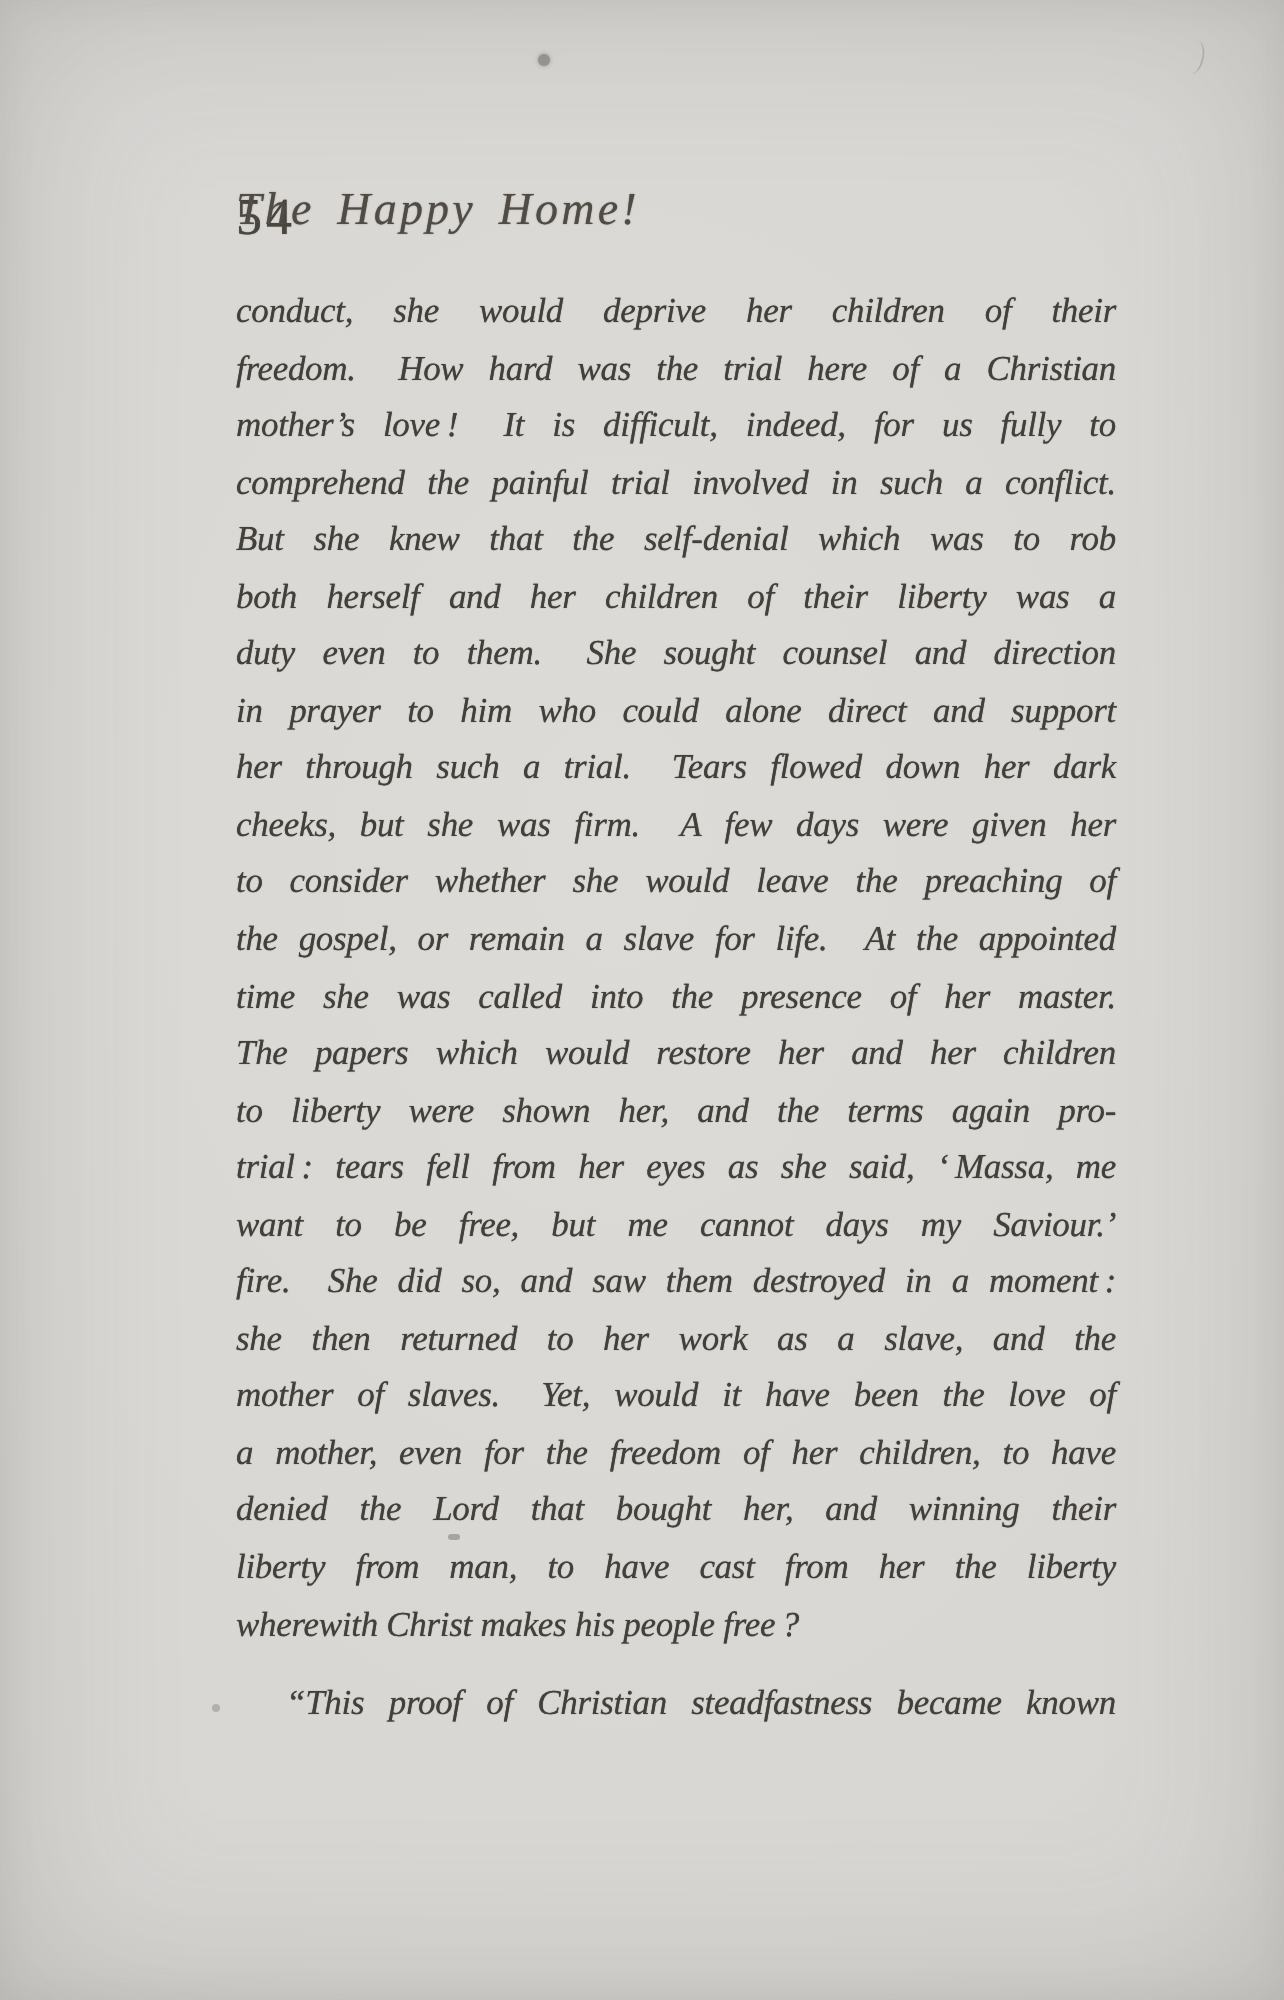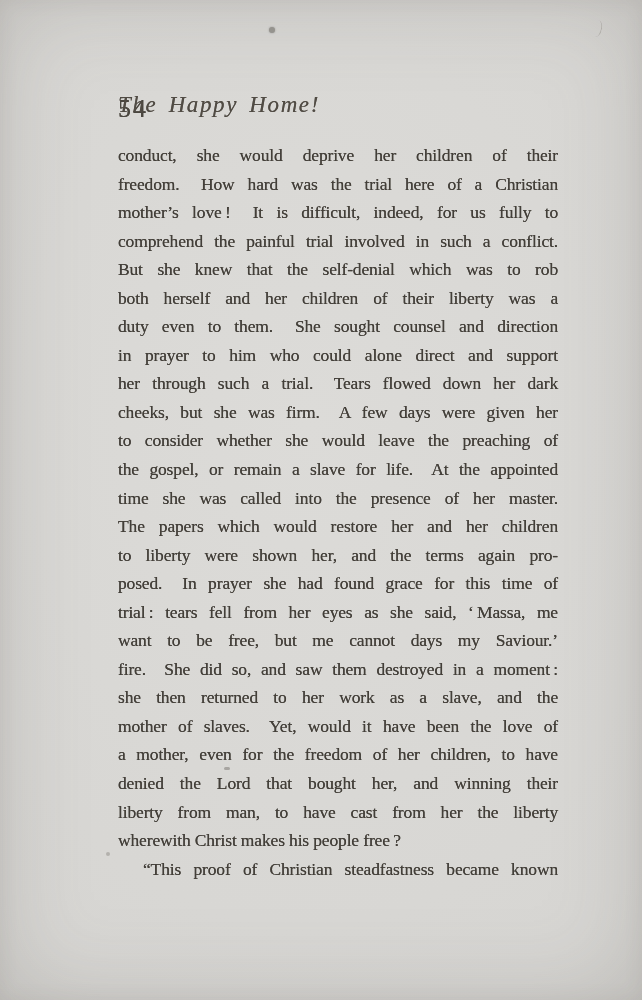--- a/index.html
+++ b/index.html
@@ -60,26 +60,28 @@
     font-size: 17.5px;
     line-height: 28.55px;
     letter-spacing: -0.15px;
     text-shadow: 0 0 0.45px rgba(67, 63, 57, 0.9);
   }
   .line {
     height: 28.55px;
     white-space: nowrap;
     text-align: justify;
     text-align-last: justify;
+    font-style: italic;
   }
   .line.end-para {
     text-align-last: left;
   }
   .line.indent {
     text-indent: 25px;
+    margin-top: 11px;
   }
   
   .speck-dot {
     position: absolute;
     left: 269px;
     top: 27px;
     width: 6px;
     height: 6px;
     border-radius: 50%;
     background: #87847f;
@@ -142,21 +144,20 @@
   <div class="line">both herself and her children of their liberty was a</div>
   <div class="line">duty even to them.  She sought counsel and direction</div>
   <div class="line">in prayer to him who could alone direct and support</div>
   <div class="line">her through such a trial.  Tears flowed down her dark</div>
   <div class="line">cheeks, but she was firm.  A few days were given her</div>
   <div class="line">to consider whether she would leave the preaching of</div>
   <div class="line">the gospel, or remain a slave for life.  At the appointed</div>
   <div class="line">time she was called into the presence of her master.</div>
   <div class="line">The papers which would restore her and her children</div>
   <div class="line">to liberty were shown her, and the terms again pro-</div>
-  <div class="line">posed.  In prayer she had found grace for this time of</div>
   <div class="line">trial : tears fell from her eyes as she said, ‘ Massa, me</div>
   <div class="line">want to be free, but me cannot days my Saviour.’</div>
   <div class="line">fire.  She did so, and saw them destroyed in a moment :</div>
   <div class="line">she then returned to her work as a slave, and the</div>
   <div class="line">mother of slaves.  Yet, would it have been the love of</div>
   <div class="line">a mother, even for the freedom of her children, to have</div>
   <div class="line">denied the Lord that bought her, and winning their</div>
   <div class="line">liberty from man, to have cast from her the liberty</div>
   <div class="line end-para">wherewith Christ makes his people free ?</div>
   <div class="line indent">“This proof of Christian steadfastness became known</div>

